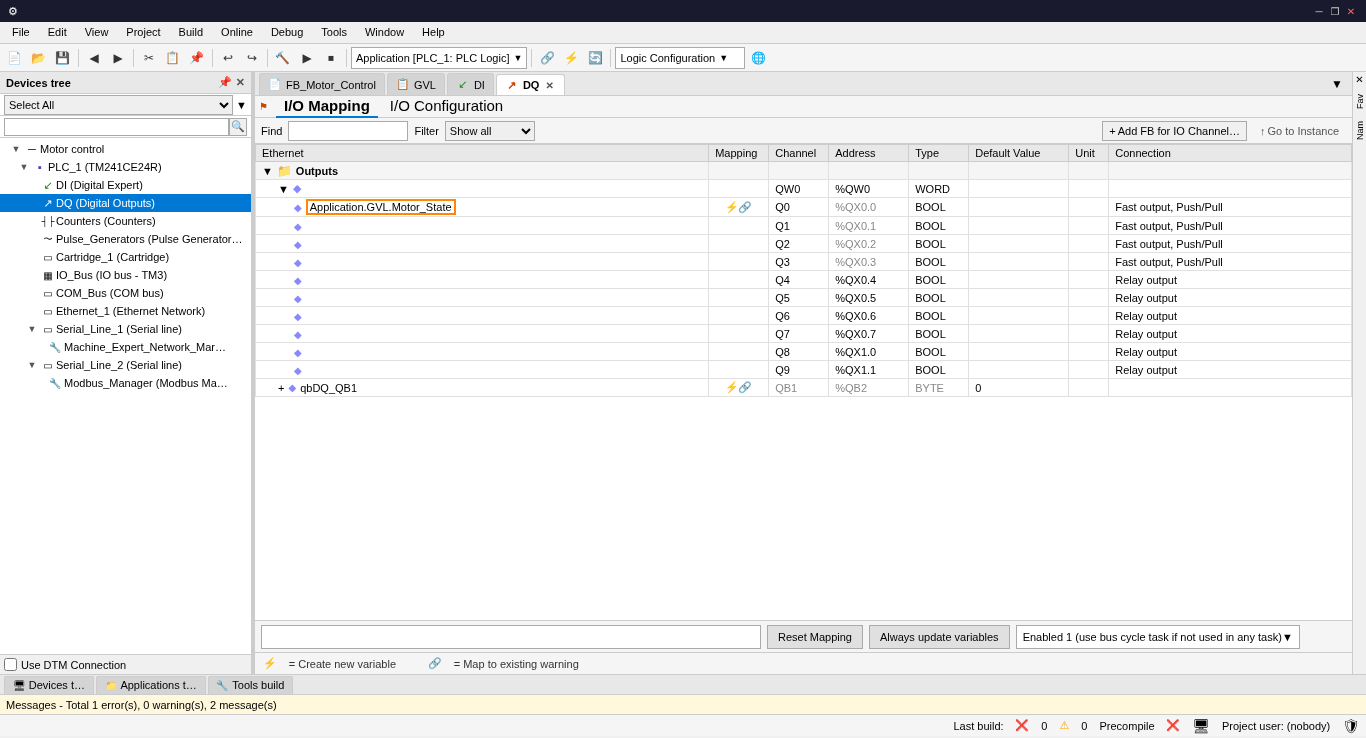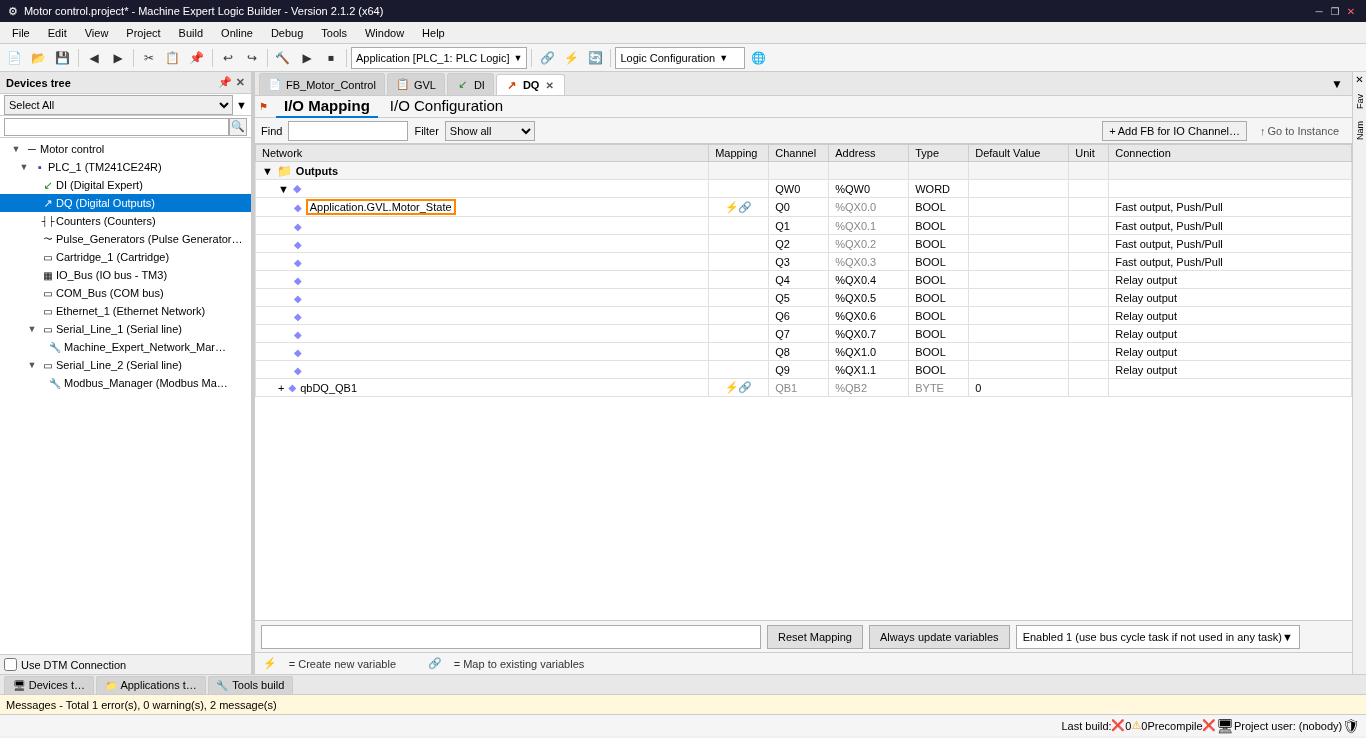--- a/index.html
+++ b/index.html
@@ -5,21 +5,21 @@
     * { box-sizing: border-box; margin: 0; padding: 0; }
     body { font-family: 'Segoe UI', Tahoma, Geneva, Verdana, sans-serif; font-size: 11px; background: #f0f0f0; color: #000; overflow: hidden; width: 1366px; height: 738px; }
 
     
     #titlebar { background: #1a1a2e; color: #fff; height: 22px; display: flex; align-items: center; justify-content: space-between; padding: 0 8px; font-size: 11px; }
     #titlebar-left { display: flex; align-items: center; gap: 6px; }
     #titlebar-controls { display: flex; gap: 2px; }
     #titlebar-controls span { width: 14px; height: 14px; display: flex; align-items: center; justify-content: center; cursor: pointer; font-size: 10px; color: #ccc; }
 
     
-    #menubar { background: #f0f0f0; border-bottom: 1px solid #ccc; height: 22px; display: flex; align-items: center; padding: 0 4px; gap: 2px; }
+    #menubar { background: #f0f0f0; border-bottom: 1px solid #ccc; height: 22px; display: flex; align-items: flex-end; padding: 0 4px; gap: 2px; }
     .menu-item { padding: 2px 8px; cursor: pointer; font-size: 11px; height: 22px; display: flex; align-items: center; }
 
     
     #toolbar { background: #f5f5f5; border-bottom: 1px solid #ccc; height: 28px; display: flex; align-items: center; padding: 0 4px; gap: 2px; flex-wrap: nowrap; overflow: hidden; }
     .tb-btn { width: 22px; height: 22px; display: flex; align-items: center; justify-content: center; cursor: pointer; font-size: 12px; border: 1px solid transparent; color: #333; }
     .tb-sep { width: 1px; height: 18px; background: #ccc; margin: 0 2px; }
     .tb-dropdown { display: flex; align-items: center; border: 1px solid #aaa; background: #fff; padding: 1px 4px; height: 22px; font-size: 11px; min-width: 150px; cursor: pointer; }
     .tb-dropdown-arrow { margin-left: 4px; font-size: 9px; }
 
     
@@ -91,21 +91,21 @@
     #reset-mapping-btn { background: #e0e0e0; border: 1px solid #aaa; padding: 3px 10px; cursor: pointer; font-size: 11px; height: 24px; }
     #always-update-btn { background: #e0e0e0; border: 1px solid #aaa; padding: 3px 10px; cursor: pointer; font-size: 11px; height: 24px; }
     #enabled-dropdown { background: #fff; border: 1px solid #aaa; padding: 3px 6px; font-size: 11px; height: 24px; min-width: 280px; display: flex; align-items: center; justify-content: space-between; cursor: pointer; }
 
     
     #legend-bar { height: 22px; background: #f5f5f5; border-top: 1px solid #ccc; display: flex; align-items: center; padding: 0 8px; gap: 12px; font-size: 11px; color: #333; }
 
     
     #statusbar { height: 22px; background: #f5f5f5; border-top: 1px solid #ccc; display: flex; align-items: center; padding: 0 6px; gap: 8px; font-size: 11px; }
     #statusbar-left { flex: 1; }
-    #statusbar-right { display: flex; align-items: center; }
+    #statusbar-right { display: flex; gap: 12px; align-items: center; }
 
     
     #bottom-tabs { height: 20px; background: #e8e8e8; border-top: 1px solid #ccc; display: flex; align-items: center; padding: 0 4px; gap: 2px; }
     .bottom-tab { display: flex; align-items: center; gap: 3px; padding: 2px 8px; height: 18px; border: 1px solid #ccc; border-bottom: none; background: #d4d4d4; cursor: pointer; font-size: 11px; border-radius: 2px 2px 0 0; }
     .bottom-tab-icon { font-size: 10px; }
 
     
     #messages-bar { height: 20px; background: #fff8dc; border-top: 1px solid #ccc; display: flex; align-items: center; padding: 0 6px; font-size: 11px; }
 
     
@@ -119,21 +119,20 @@
     ::-webkit-scrollbar { width: 12px; height: 12px; }
     ::-webkit-scrollbar-track { background: #f0f0f0; }
     ::-webkit-scrollbar-thumb { background: #b0b0b0; border: 2px solid #f0f0f0; }
   </style>
 </head>
 <body>
 
 <div id="titlebar">
   <div id="titlebar-left">
     <span>⚙</span>
-    <span>Motor control.project* - Machine Expert Logic Builder - Version 2.1.2 (x64)</span>
   </div>
   <div id="titlebar-controls">
     <span title="Minimize">─</span>
     <span title="Restore">❐</span>
     <span title="Close" style="color:#ff6666">✕</span>
   </div>
 </div>
 
 <div id="menubar">
 <div class="menu-item">File</div>
@@ -351,21 +350,21 @@
       <div id="goto-instance-btn">
         <span>↑</span>
         <span> Go to Instance</span>
       </div>
     </div>
 
     <div id="data-table-container">
       <table id="data-table">
         <thead>
           <tr>
-            <th class="col-variable">Network</th>
+            <th class="col-variable">Ethernet</th>
             <th class="col-mapping">Mapping</th>
             <th class="col-channel">Channel</th>
             <th class="col-address">Address</th>
             <th class="col-type">Type</th>
             <th class="col-default">Default Value</th>
             <th class="col-unit">Unit</th>
             <th class="col-desc">Connection</th>
           </tr>
         </thead>
         <tbody>
@@ -590,21 +589,21 @@
       <div id="enabled-dropdown">
         <span>Enabled 1 (use bus cycle task if not used in any task)</span>
         <span>▼</span>
       </div>
     </div>
 
     <div id="legend-bar">
       <span style="color:#8888ff;">⚡</span>
       <span>= Create new variable</span>
       <span style="color:#8888ff; margin-left:20px;">🔗</span>
-      <span>= Map to existing variables</span>
+      <span>= Map to existing warning</span>
     </div>
 
   </div>
 
   <div id="right-collapsed" style="width:14px; background:#f0f0f0; border-left:1px solid #ccc; display:flex; flex-direction:column; align-items:center; padding-top:2px;">
     <div style="font-size:10px; cursor:pointer; margin-bottom:2px;">✕</div>
     <div style="writing-mode:vertical-rl; transform:rotate(180deg); font-size:9px; padding:4px 1px; cursor:pointer; border:1px solid transparent;">Fav</div>
     <div style="writing-mode:vertical-rl; transform:rotate(180deg); font-size:9px; padding:4px 1px; cursor:pointer; border:1px solid transparent;">Nam</div>
   </div>
 

